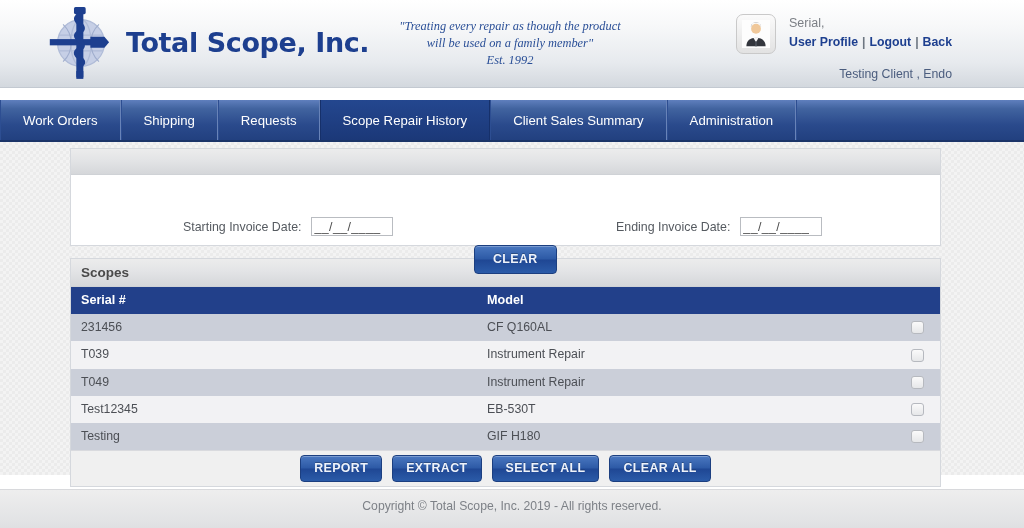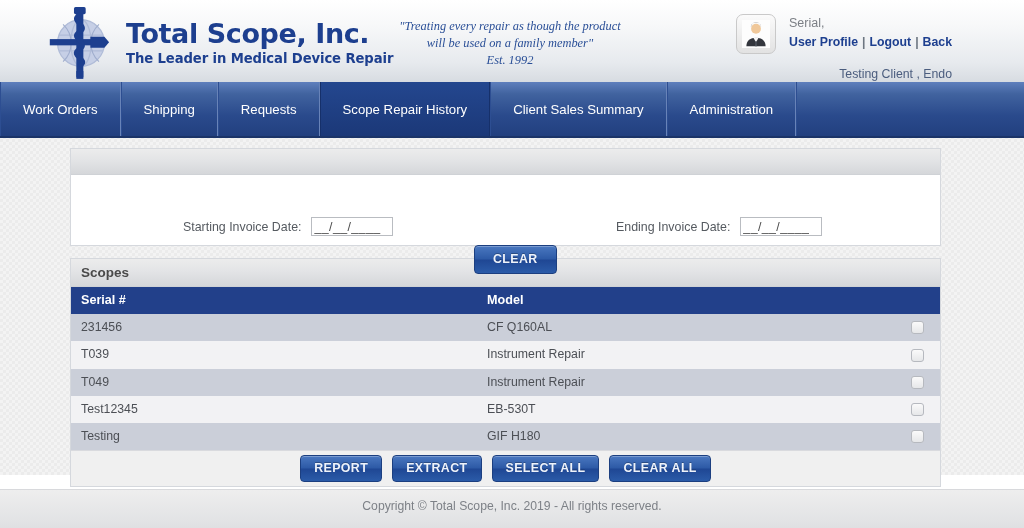--- a/index.html
+++ b/index.html
@@ -77,22 +77,22 @@
   #link-row { font-size: 12.3px; font-weight: bold; color: #1d3f8f; margin-top: 2px; white-space: nowrap; }
   #link-row a { color: #1d3f8f; text-decoration: none; }
   #link-row .sep { color: #6d7681; font-weight: bold; margin: 0 4px; }
   #client-line {
     position: absolute; right: 72px; top: 67px;
     font-size: 12.3px; color: #4b5d7e;
   }
 
   
   #navbar {
-    position: absolute; left: 0; top: 82px;
-    width: 1024px; height: 56px;
+    position: absolute; left: 0; top: 100px;
+    width: 1024px; height: 42px;
     background: linear-gradient(180deg,#5f7fbd 0%, #41639f 22%, #2a4a8c 62%, #22407f 100%);
     display: flex; align-items: stretch;
     border-bottom: 2px solid #1b3468;
     z-index: 6;
   }
   .nav-item {
     display: flex; align-items: center; justify-content: center;
     color: #ffffff; font-size: 13.2px;
     padding: 0 22px;
     border-right: 1px solid #6883b8;
@@ -236,21 +236,20 @@
       </g>
       <rect x="10" y="45" width="72" height="8" fill="#1d3f8f"></rect>
       <rect x="44" y="6" width="9" height="88" fill="#1d3f8f"></rect>
       <rect x="41" y="4" width="15" height="9" rx="2" fill="#1d3f8f"></rect>
       <path d="M62 42 h18 l6 7 -6 7 h-18 z" fill="#1d3f8f"></path>
       <path d="M48 14 c-14 8 14 14 0 22 c-14 8 14 14 0 22 c-14 8 12 13 2 20" stroke="#1d3f8f" stroke-width="6" fill="none" stroke-linecap="round"></path>
       <rect x="44" y="86" width="9" height="10" fill="#1d3f8f"></rect>
     </svg>
     <div id="logo-text">
       <div id="company-name">Total Scope, Inc.</div>
-      <div id="company-tagline">The Leader in Medical Device Repair</div>
     </div>
   </div>
 
   <div id="motto">
     <span>"Treating every repair as though the product</span><br>
     <span>will be used on a family member"</span><br>
     <span class="est">Est. 1992</span>
   </div>
 
   <div id="user-area">

